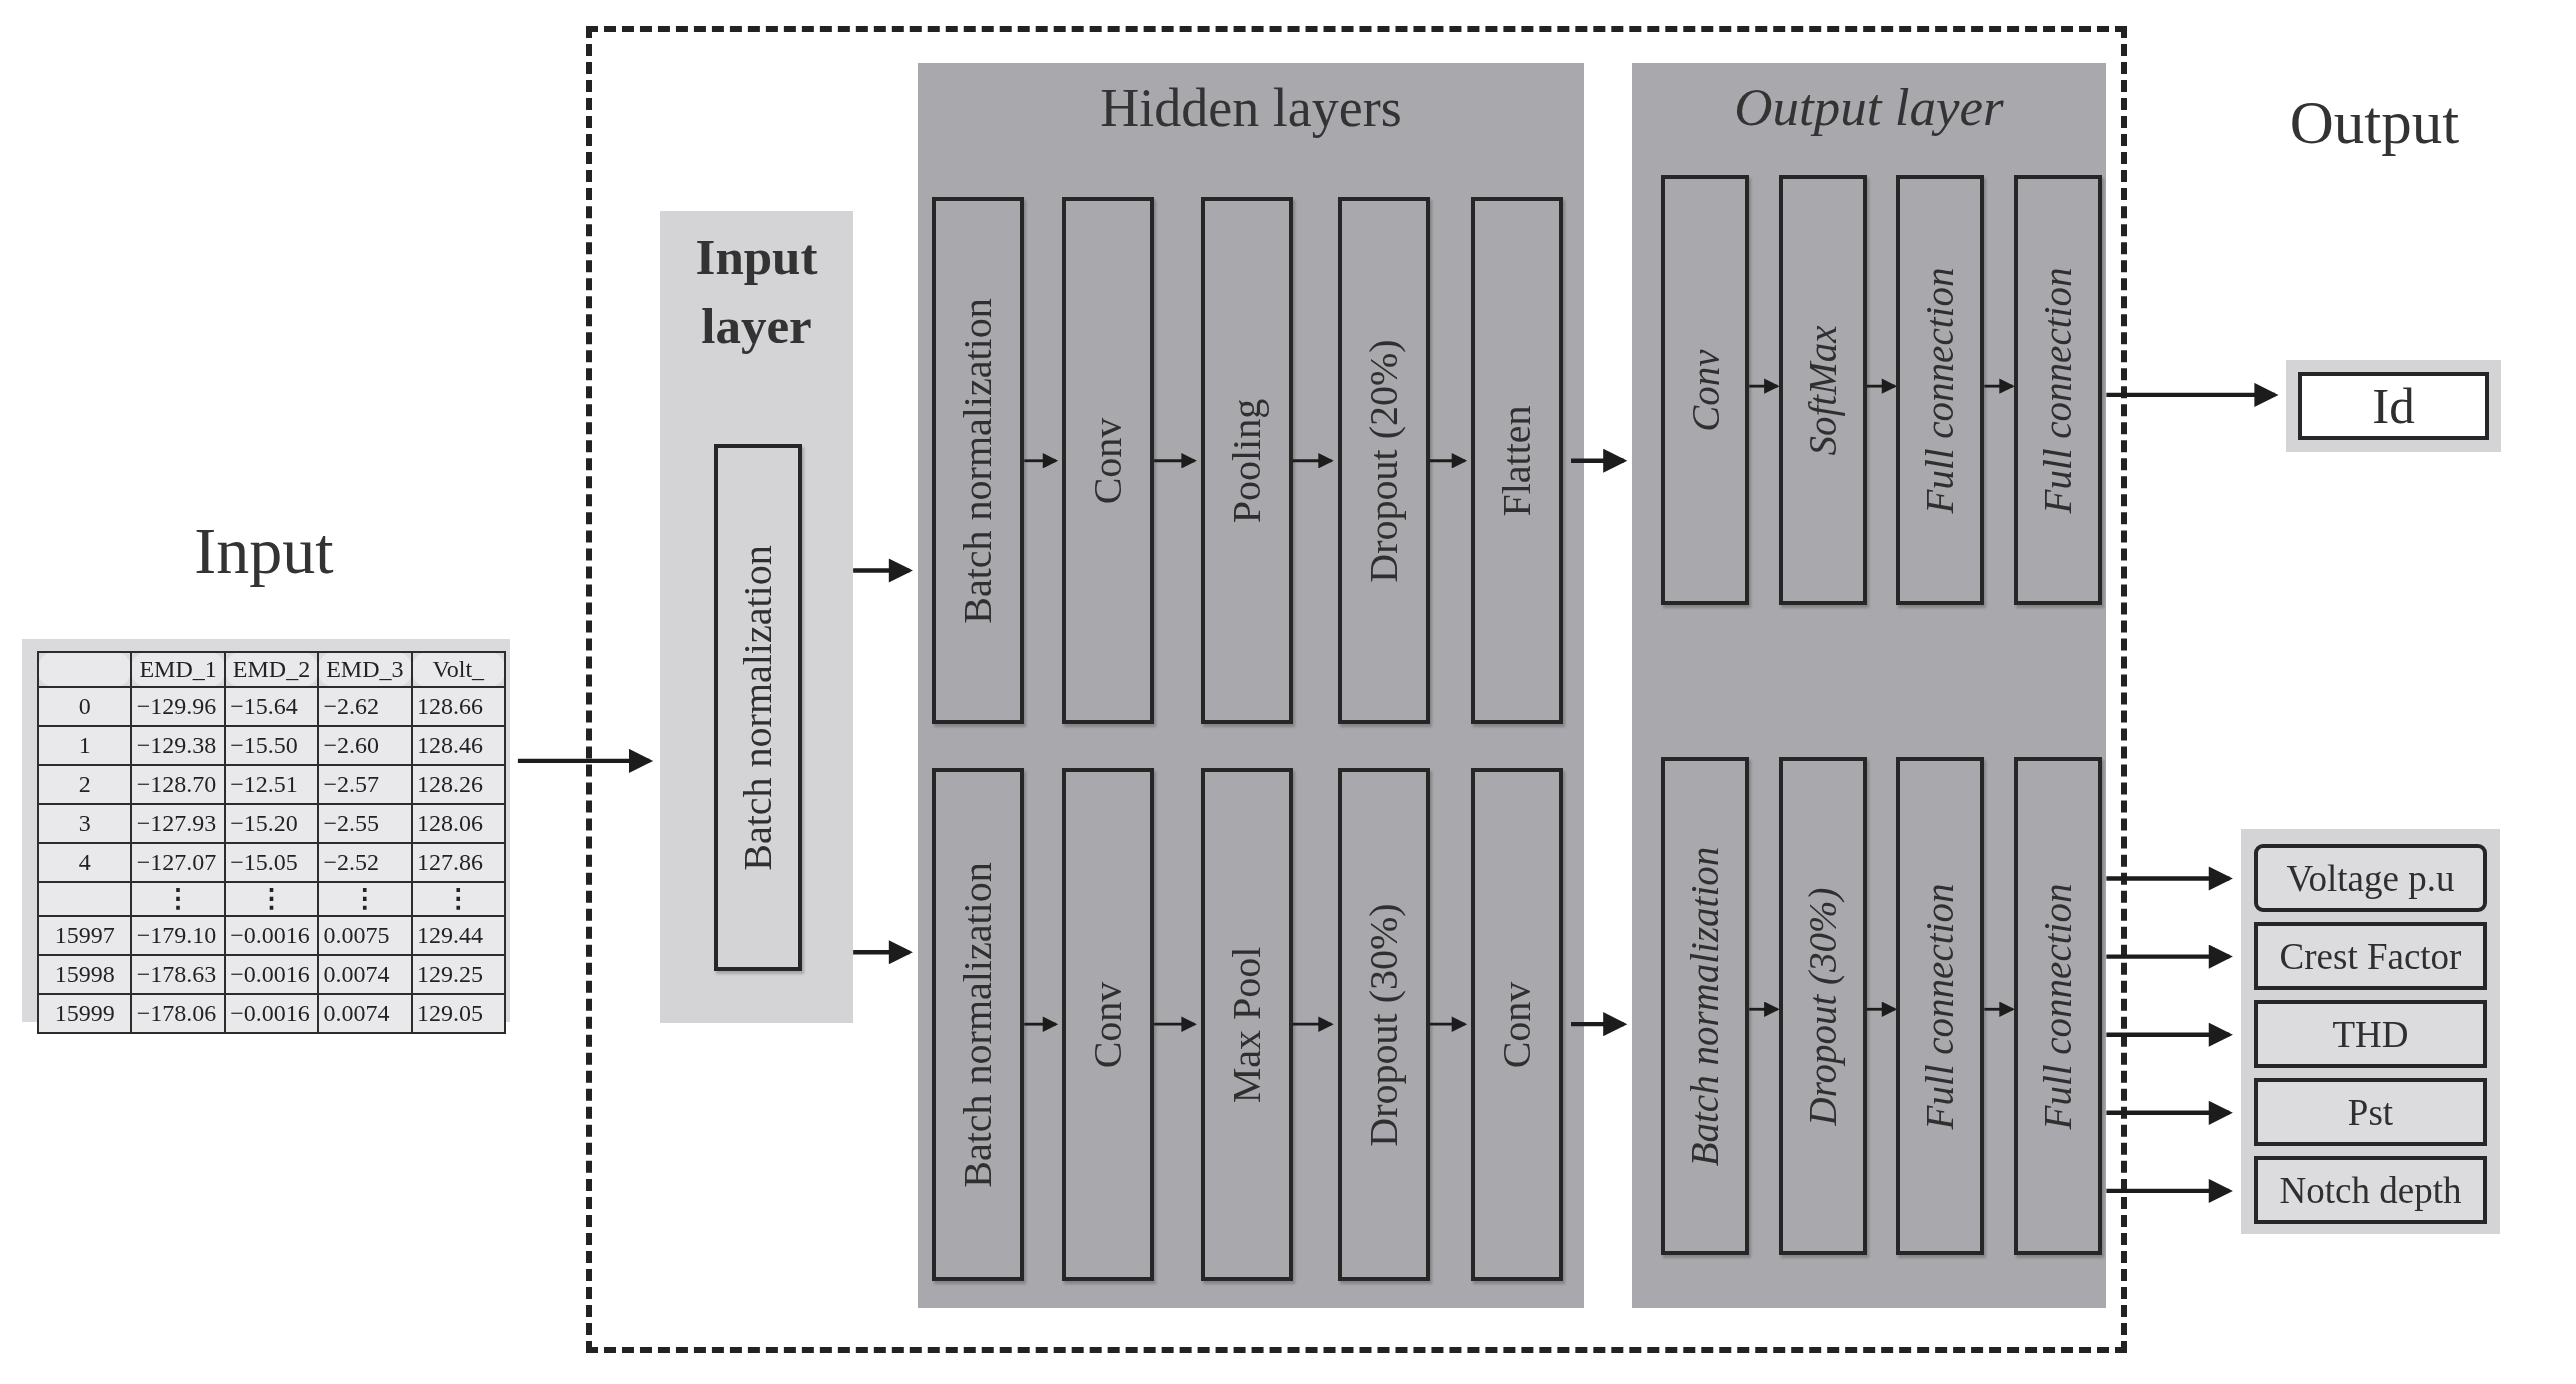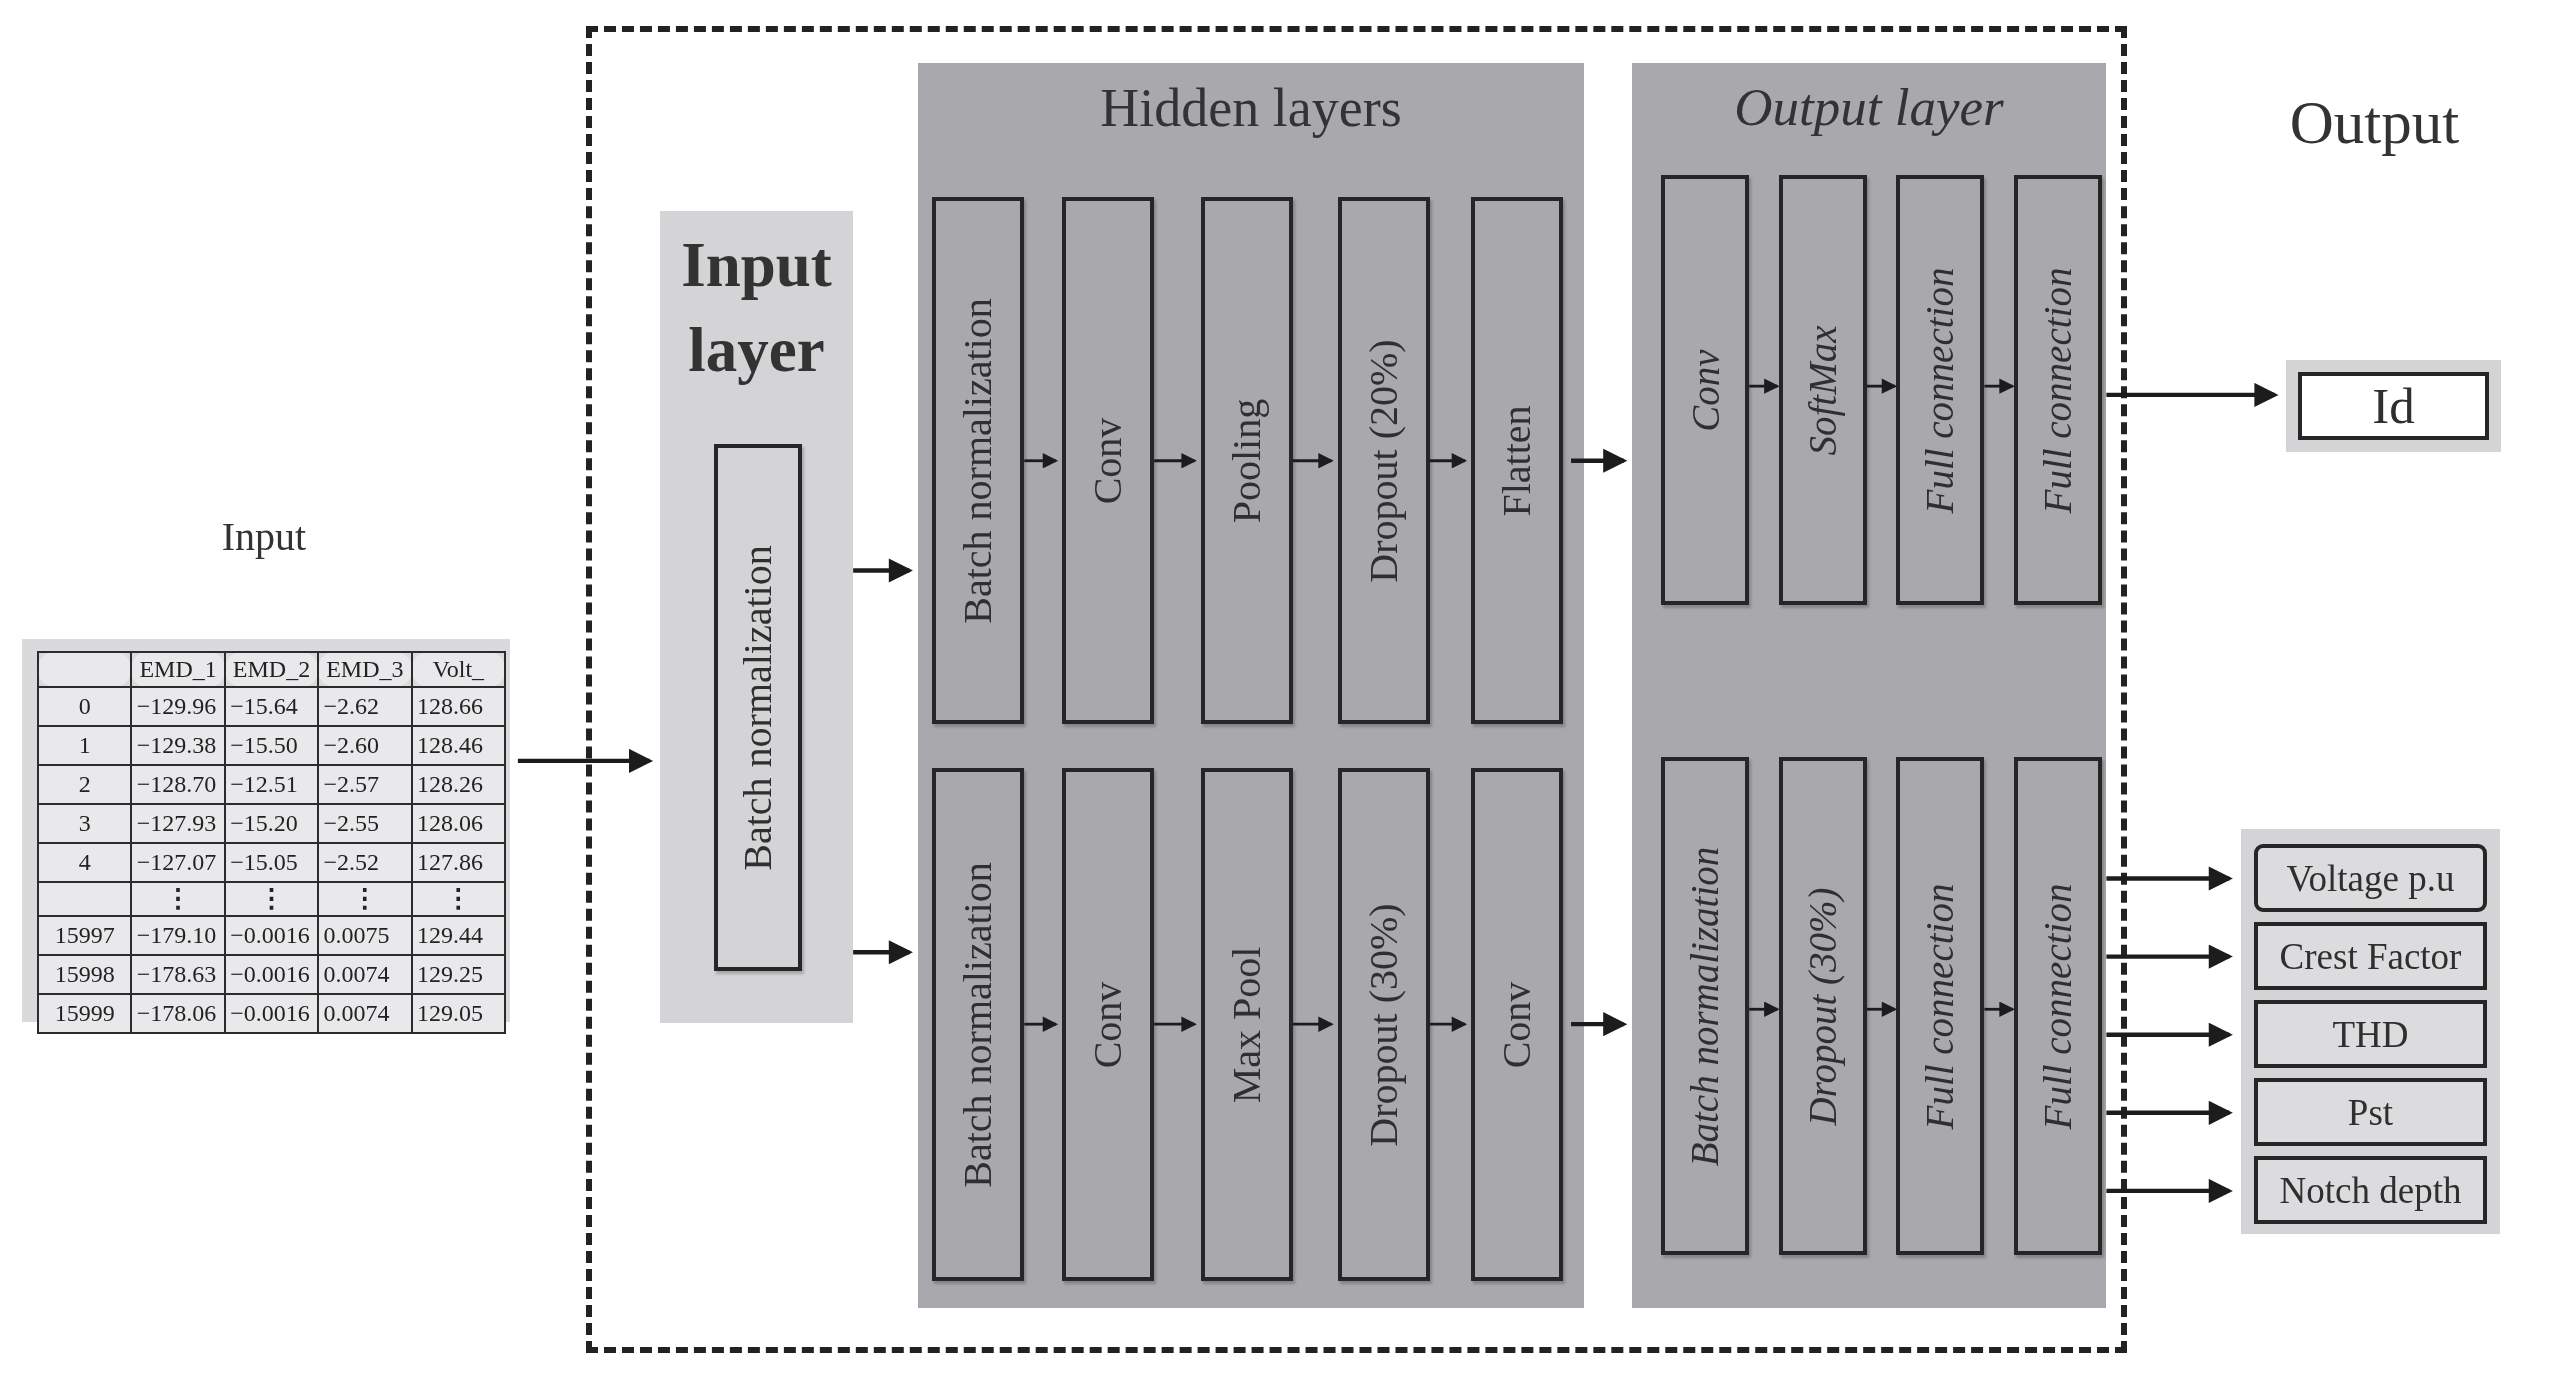--- a/index.html
+++ b/index.html
@@ -5,21 +5,21 @@
   html,body{margin:0;padding:0;background:#ffffff;}
   #canvas{
     position:relative;width:2576px;height:1384px;background:#ffffff;overflow:hidden;
     font-family:"Liberation Serif","DejaVu Serif",serif;color:#2f2f2f;
   }
   .dashed{
     position:absolute;left:586px;top:26px;width:1541px;height:1327px;
     border:6.1px dashed #222;box-sizing:border-box;background:transparent;
   }
   .big-title{position:absolute;text-align:center;color:#333;}
-  .t-input{left:97px;top:513px;width:334px;font-size:40px;}
+  .t-input{left:97px;top:513px;width:334px;font-size:66px;}
   .t-output{left:2221px;top:88px;width:307px;font-size:61px;}
 
   
   .table-panel{position:absolute;left:22px;top:639px;width:488px;height:383px;background:#dadadc;}
   .table-panel table{
     position:absolute;left:15px;top:12.3px;width:469px;border-collapse:collapse;table-layout:fixed;
     font-size:24px;color:#222;
   }
   .table-panel th,.table-panel td{
     border:2.2px solid #2c2c2c;background:#e9e9eb;padding:0 4.4px;height:37px;
@@ -31,21 +31,21 @@
   .table-panel tr.dots td{height:32px;text-align:center;font-weight:bold;font-size:26px;line-height:1;}
 
   
   .panel{position:absolute;background:#a9a9ad;}
   .p-inputlayer{left:660px;top:211px;width:193px;height:812px;background:#d4d4d6;}
   .p-hidden{left:918px;top:63px;width:666px;height:1245px;}
   .p-output{left:1632px;top:63px;width:474px;height:1245px;font-style:italic;}
   .panel-title{position:absolute;left:0;width:100%;text-align:center;color:#333;}
   .p-hidden .panel-title{top:14px;font-size:54px;}
   .p-output .panel-title{top:14px;font-size:53px;}
-  .p-inputlayer .panel-title{top:12.3px;font-size:63px;font-weight:bold;line-height:1.35;}
+  .p-inputlayer .panel-title{top:12.3px;font-size:51px;font-weight:bold;line-height:1.35;}
 
   
   .node{
     position:absolute;border:4.4px solid #262626;box-sizing:border-box;
     display:flex;align-items:center;justify-content:center;
     box-shadow:1.8px 2.6px 2.6px rgba(0,0,0,0.22);
   }
   .vtxt{
     transform:rotate(-90deg);white-space:nowrap;font-size:40px;color:#2f2f2f;line-height:1;
   }

